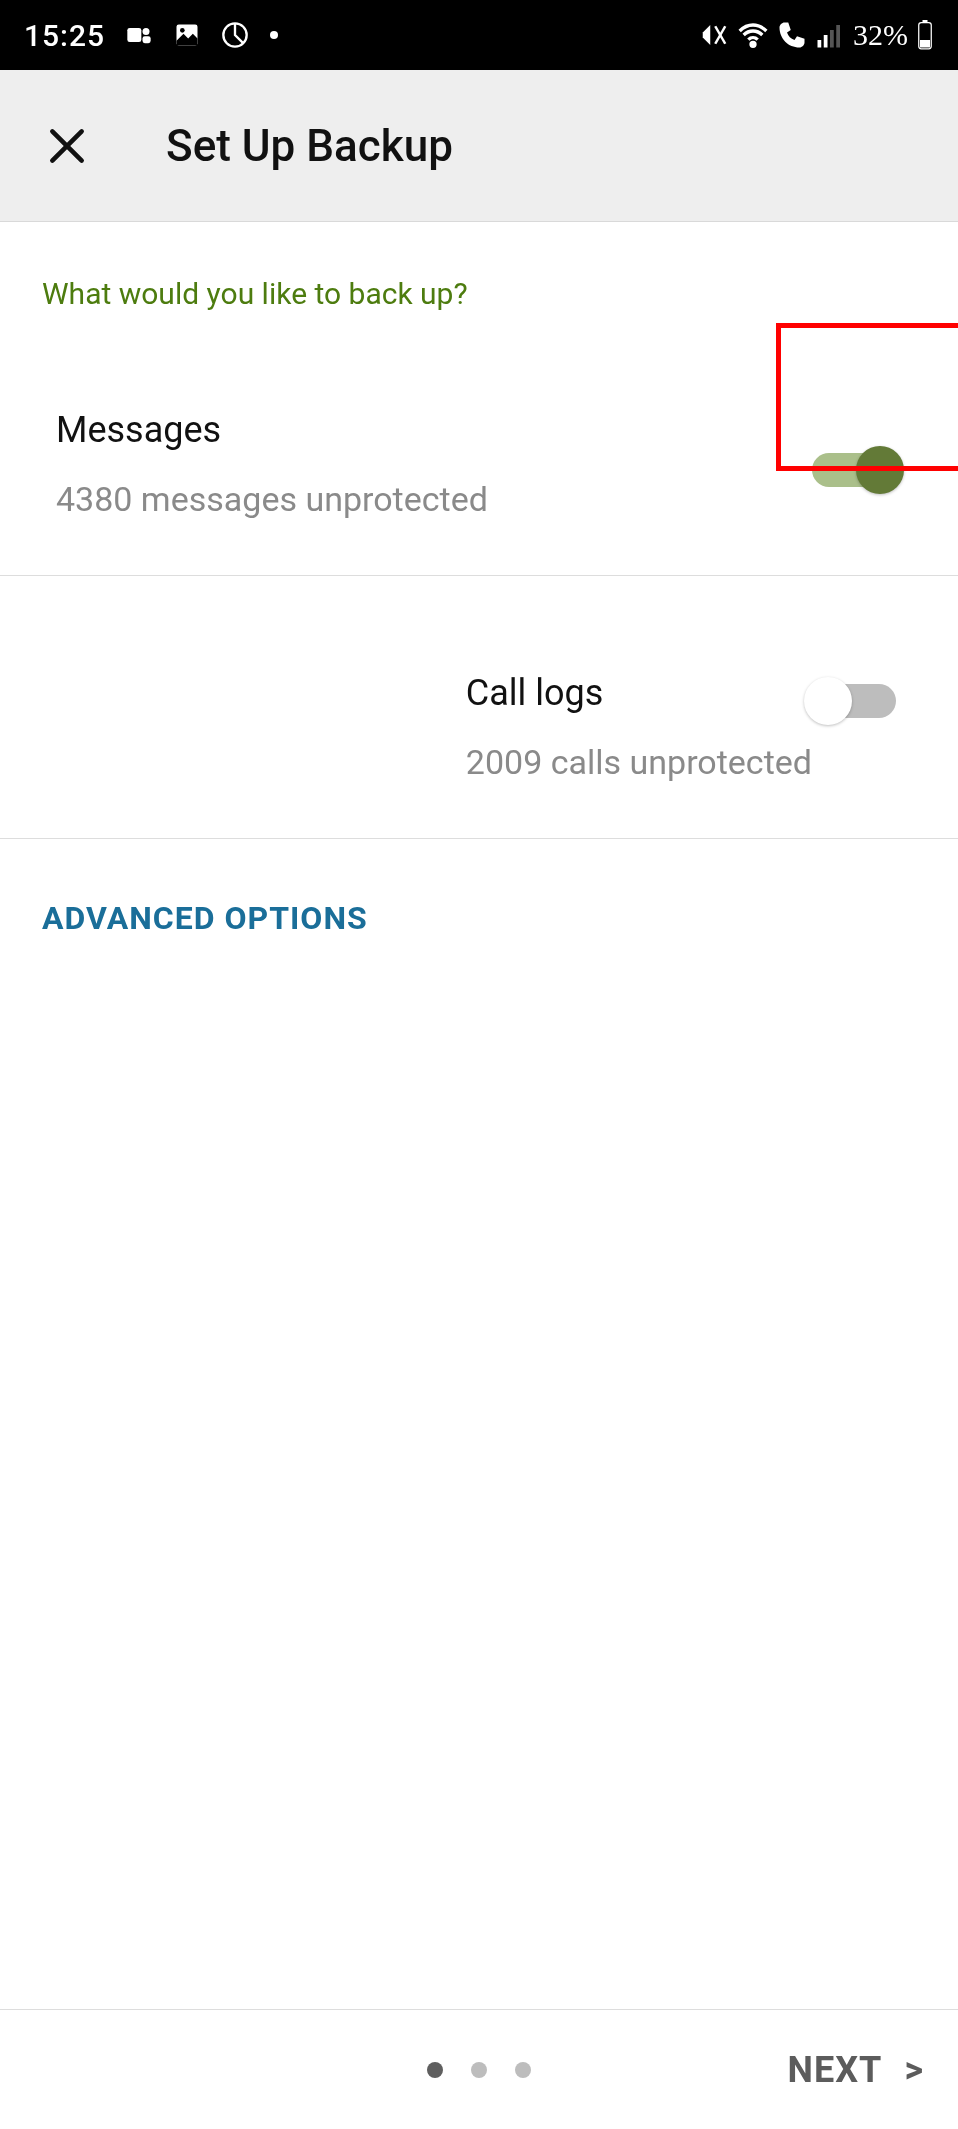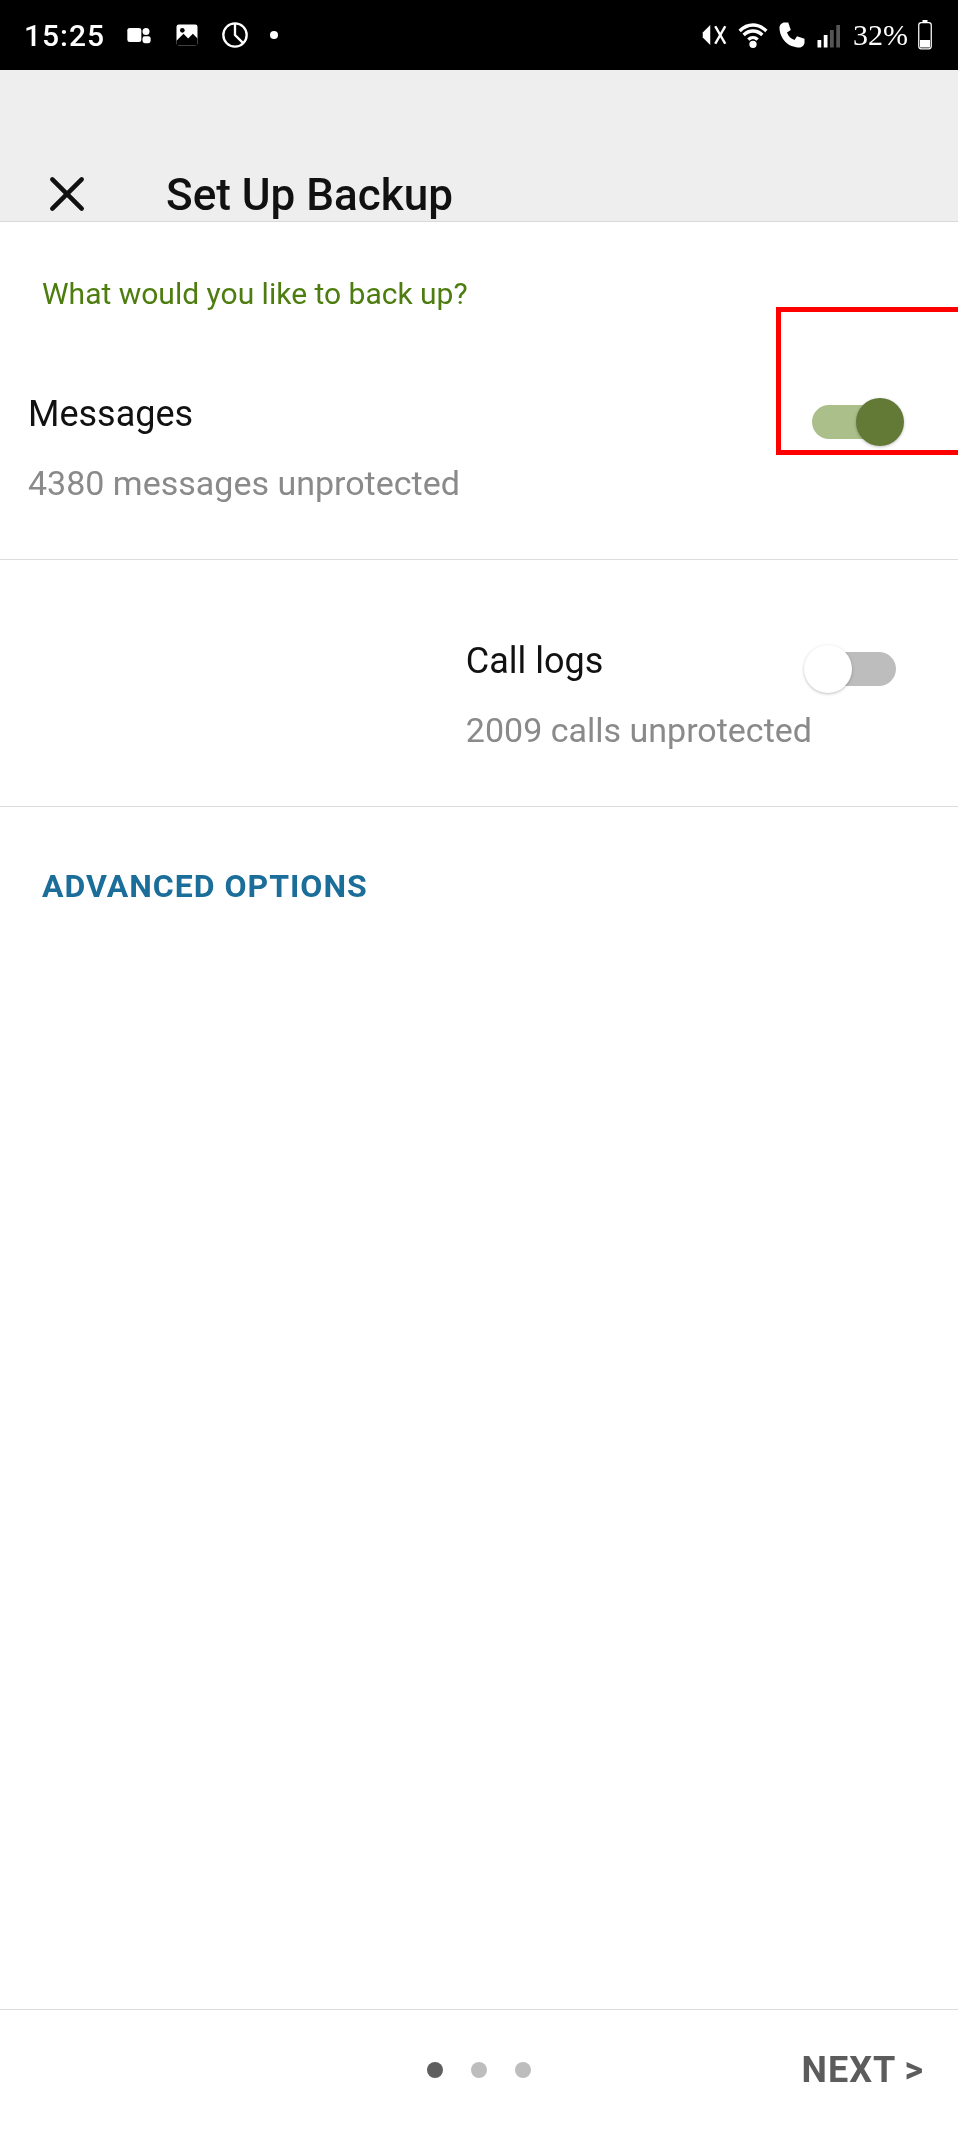--- a/index.html
+++ b/index.html
@@ -3,29 +3,29 @@
   <meta charset="utf-8">
   <style>
     * { margin: 0; padding: 0; box-sizing: border-box; }
     html, body { width: 958px; height: 2129px; font-family: Roboto, Arial, sans-serif; background: #fff; color: #000; }
     .status-bar { height: 70px; background: #000; display: flex; justify-content: space-between; align-items: center; padding: 0 24px; color: #fff; font-size: 30px; }
     .status-left { display: flex; align-items: center; gap: 20px; }
     .status-right { display: flex; align-items: center; gap: 8px; font-family: Liberation Serif, serif; }
     .status-ico { display: inline-flex; align-items: center; }
     .clock { font-weight: 500; letter-spacing: 1px; }
 
-    .app-bar { height: 152px; background: #eeeeee; display: flex; align-items: flex-end; padding: 0 40px; border-bottom: 1px solid #d9d9d9; }
+    .app-bar { height: 152px; background: #eeeeee; display: flex; align-items: center; padding: 0 40px; border-bottom: 1px solid #d9d9d9; }
     .close-btn { width: 54px; height: 54px; display: flex; align-items: center; justify-content: center; cursor: pointer; }
     .app-title { font-size: 44px; font-weight: 500; margin-left: 72px; color: #111; }
 
     .content { padding: 52px 42px 0 42px; }
     .page-title { font-size: 30px; font-weight: 400; color: #4d7c0f; line-height: 1.3; }
 
     .item-row { display: flex; align-items: flex-start; justify-content: space-between; border-bottom: 1px solid #ddd; position: relative; }
-    .row-messages { margin: 0 -42px; padding: 80px 42px 56px 28px; }
+    .row-messages { margin: 16px -42px; padding: 80px 42px 56px 56px; align-items: center; }
     .row-calls { margin: 0 -42px; padding: 80px 42px 56px 42px; justify-content: flex-end; }
 
     .item-text .item-label { font-size: 36px; font-weight: 400; color: #111; margin-bottom: 28px; }
     .item-text .item-sub { font-size: 34px; color: #8a8a8a; }
 
     .toggle { position: relative; width: 84px; height: 34px; border-radius: 20px; cursor: pointer; margin-top: 12px; margin-right: 20px; }
     .toggle .knob { position: absolute; width: 48px; height: 48px; border-radius: 50%; top: 50%; transform: translateY(-50%); box-shadow: 0 1px 3px rgba(0,0,0,.25); }
     .toggle.on { background: #aabf8a; }
     .toggle.on .knob { right: -8px; background: #637a37; }
     .toggle.off { background: #bdbdbd; }
@@ -33,21 +33,21 @@
 
     .highlight-box { position: absolute; border: 5px solid #ff0000; pointer-events: none; }
 
     .advanced { font-size: 32px; font-weight: 700; color: #1a6e99; letter-spacing: 1px; text-align: left; padding: 60px 44px 0 0; cursor: pointer; }
 
     .bottom-bar { position: absolute; left: 0; right: 0; bottom: 0; height: 120px; border-top: 1px solid #ddd; display: flex; align-items: center; justify-content: center; background: #fff; width: 958px; }
     .dots { display: flex; gap: 28px; }
     .dot { width: 16px; height: 16px; border-radius: 50%; }
     .dot.active { background: #5f5f5f; }
     .dot.inactive { background: #bdbdbd; }
-    .next-btn { position: absolute; right: 34px; display: flex; align-items: center; gap: 8px; color: #5c5c5c; font-weight: 700; font-size: 36px; letter-spacing: 1px; cursor: pointer; }
+    .next-btn { position: absolute; right: 34px; display: flex; align-items: center; gap: 22px; color: #5c5c5c; font-weight: 700; font-size: 36px; letter-spacing: 1px; cursor: pointer; }
     .chevron { font-size: 36px; }
   </style>
 </head>
 <body>
 
 <div class="status-bar">
   <div class="status-left">
     <span class="clock">15:25</span>
     <span class="status-ico">
       <svg width="28" height="28" viewBox="0 0 24 24" fill="#fff">

